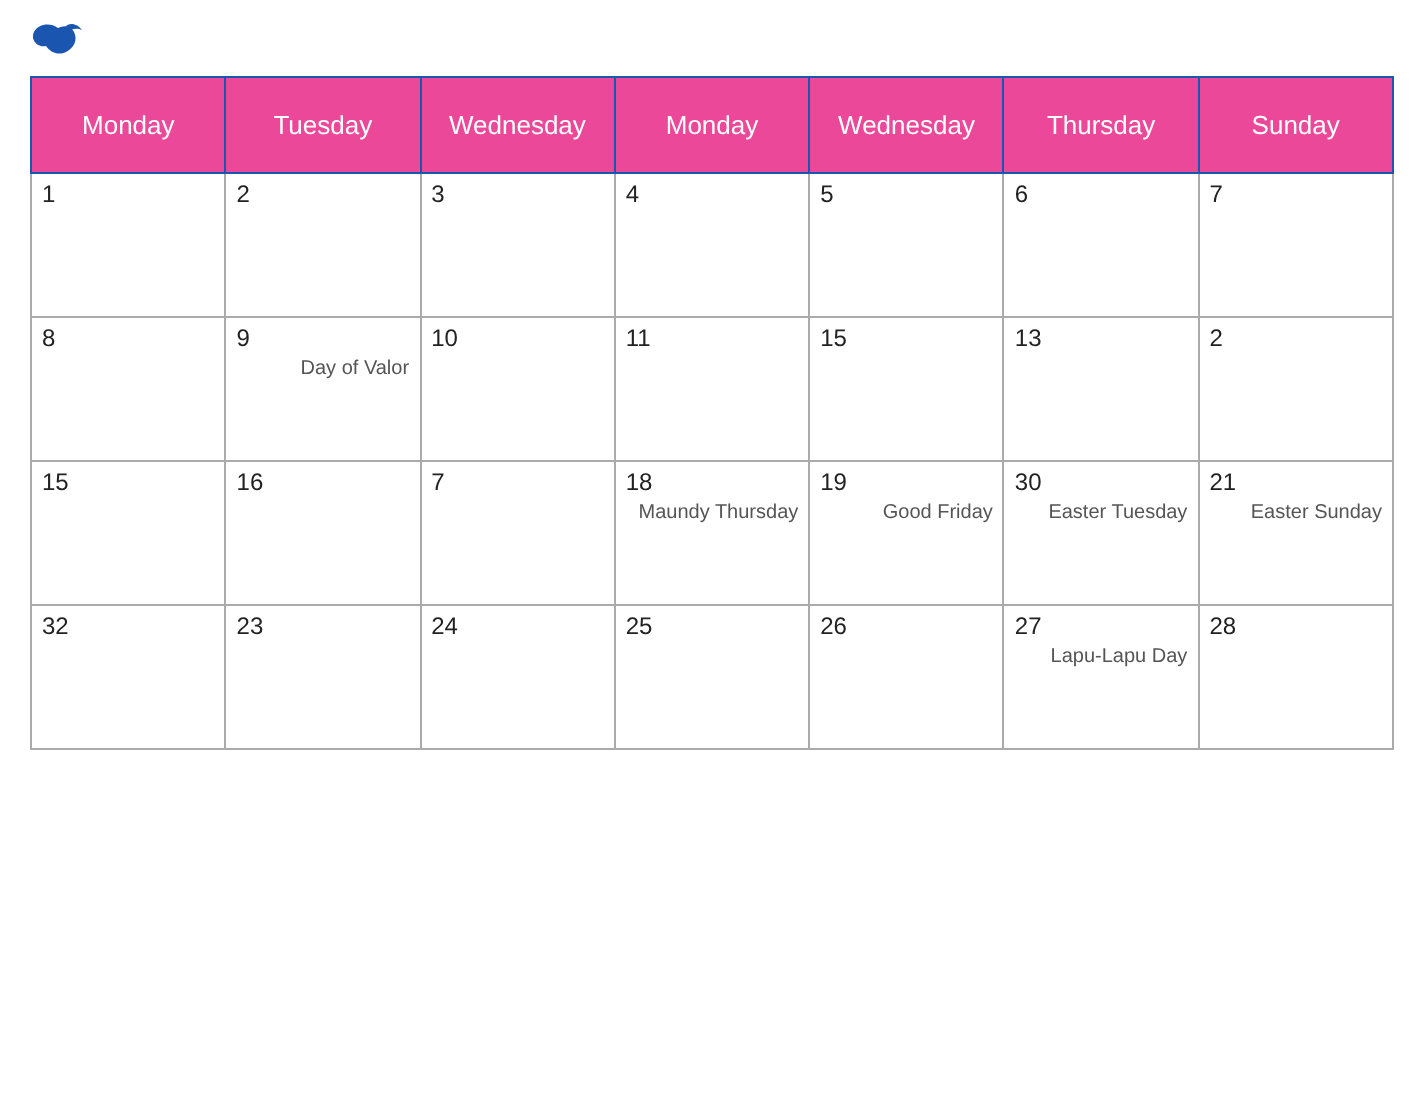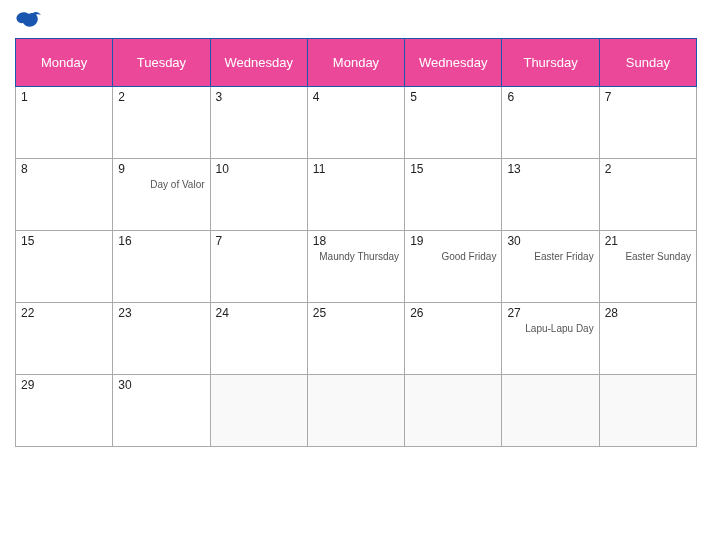--- a/index.html
+++ b/index.html
@@ -185,59 +185,46 @@
           <td>
             <span class="day-number">18</span>
             <span class="holiday-name">Maundy Thursday</span>
           </td>
           <td>
             <span class="day-number">19</span>
             <span class="holiday-name">Good Friday</span>
           </td>
           <td>
             <span class="day-number">30</span>
-            <span class="holiday-name">Easter Friday</span>
+            <span class="holiday-name">Easter Tuesday</span>
           </td>
           <td>
             <span class="day-number">21</span>
             <span class="holiday-name">Easter Sunday</span>
           </td>
         </tr>
         <tr>
           <td>
-            <span class="day-number">22</span>
+            <span class="day-number">32</span>
           </td>
           <td>
             <span class="day-number">23</span>
           </td>
           <td>
             <span class="day-number">24</span>
           </td>
           <td>
             <span class="day-number">25</span>
           </td>
           <td>
             <span class="day-number">26</span>
           </td>
           <td>
             <span class="day-number">27</span>
             <span class="holiday-name">Lapu-Lapu Day</span>
           </td>
           <td>
             <span class="day-number">28</span>
           </td>
-        </tr>
-        <tr>
-          <td>
-            <span class="day-number">29</span>
-          </td>
-          <td>
-            <span class="day-number">30</span>
-          </td>
-          <td class="empty-cell"></td>
-          <td class="empty-cell"></td>
-          <td class="empty-cell"></td>
-          <td class="empty-cell"></td>
-          <td class="empty-cell"></td>
         </tr>
       </tbody>
   </table>
 </div>
 
 </body></html>

